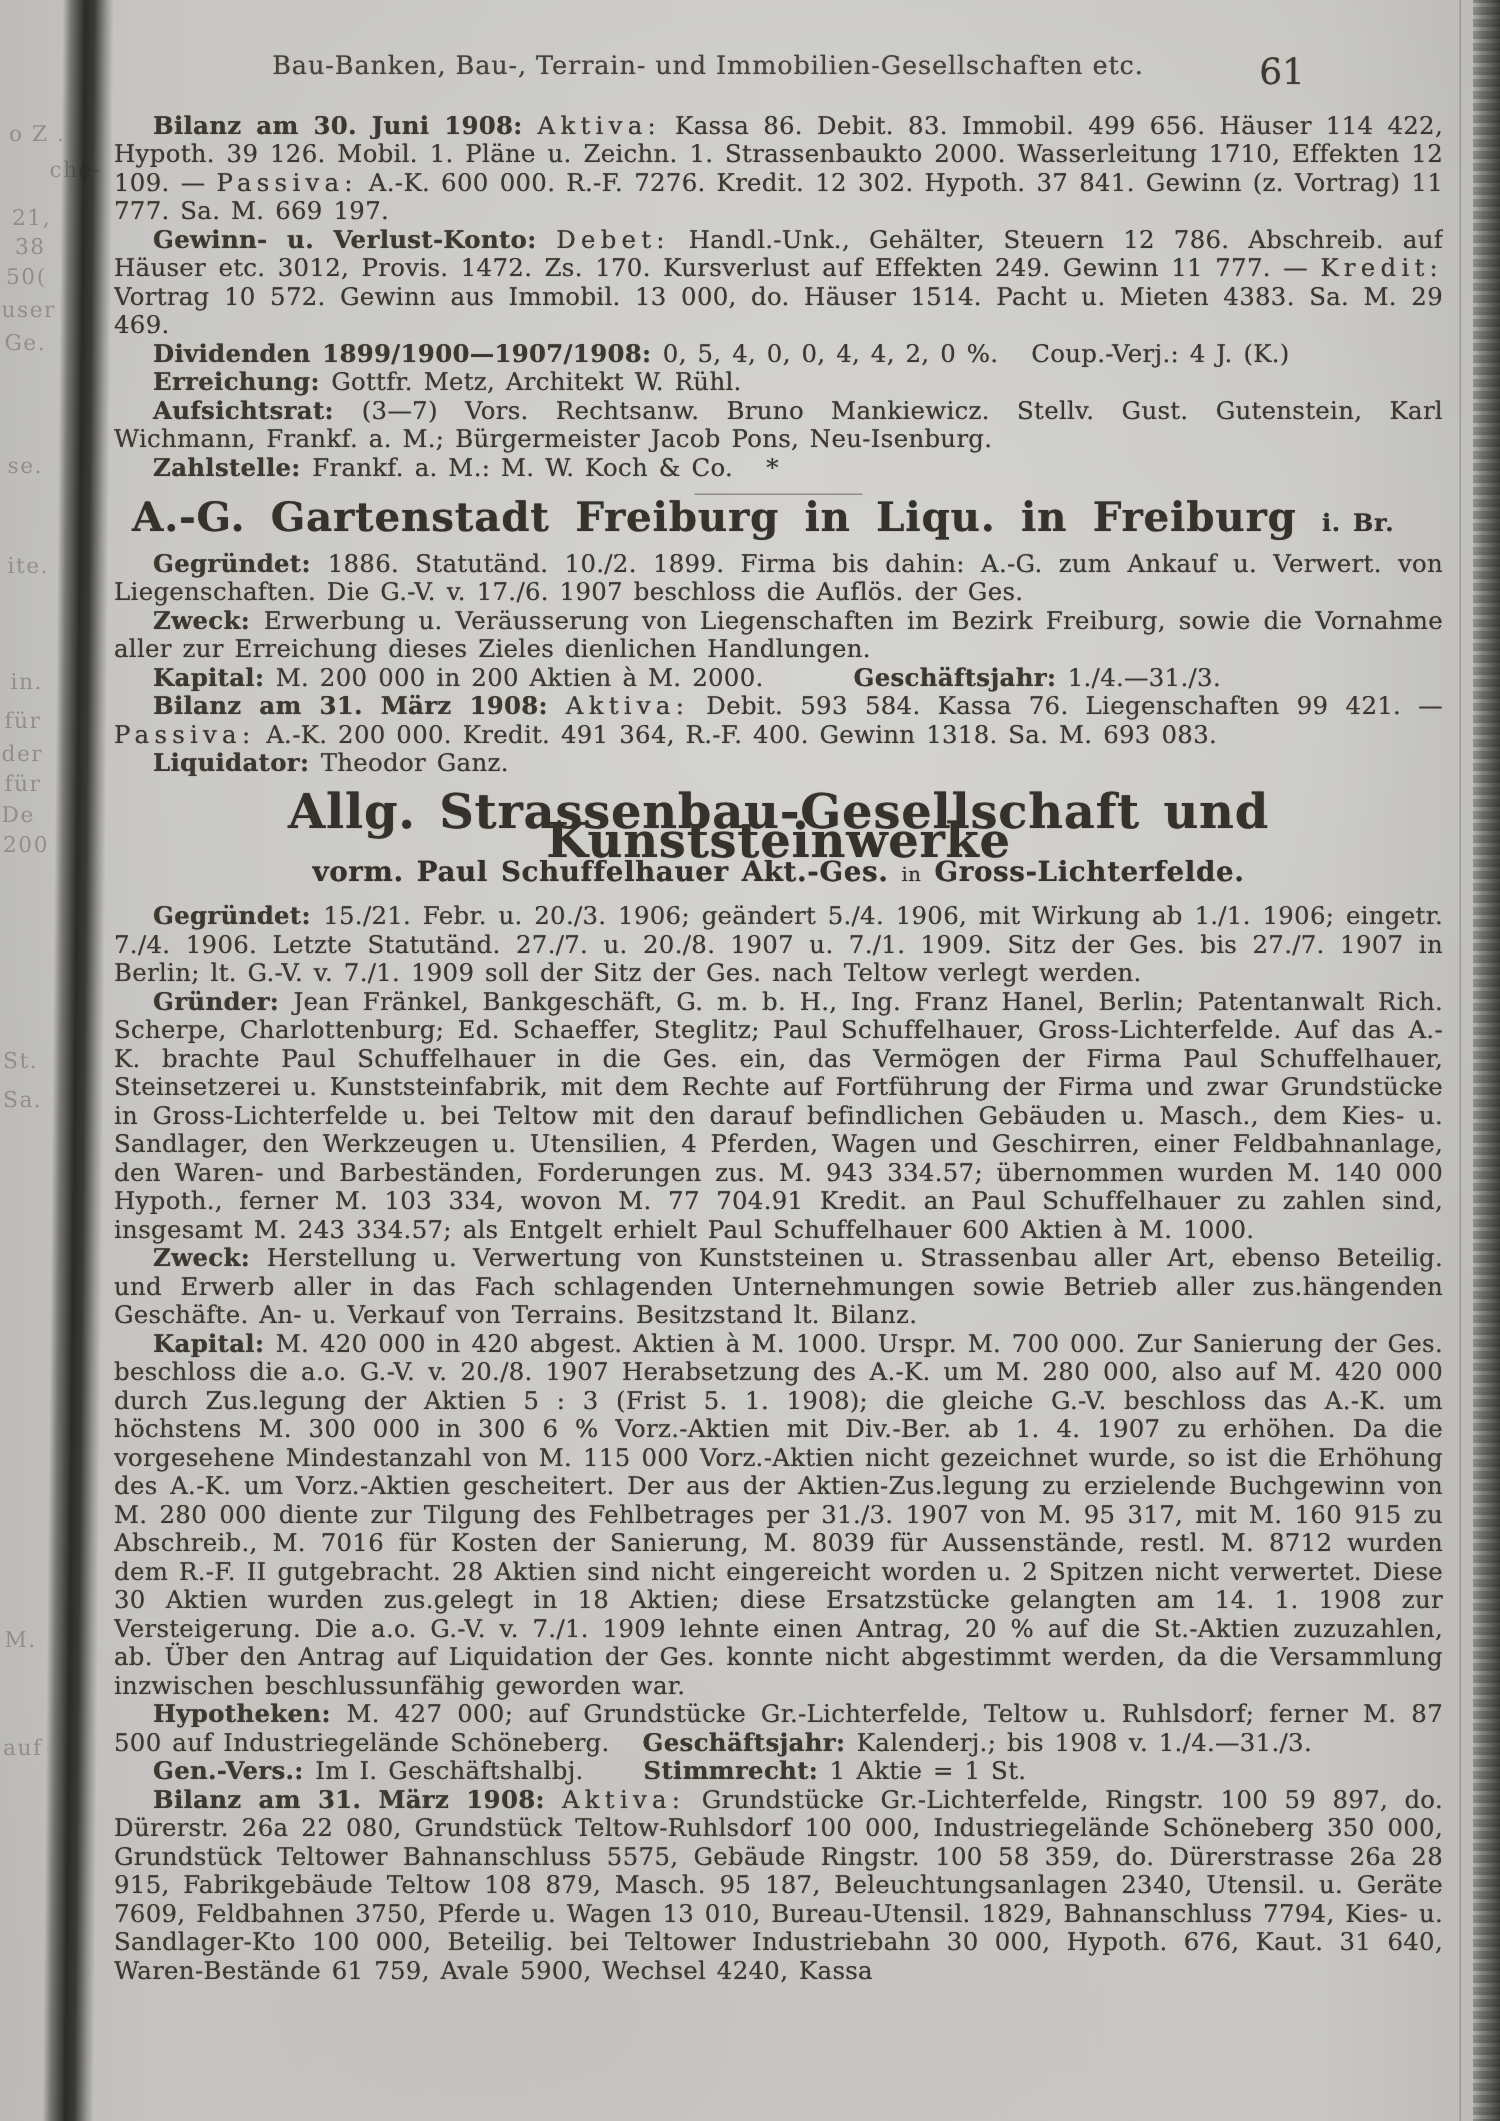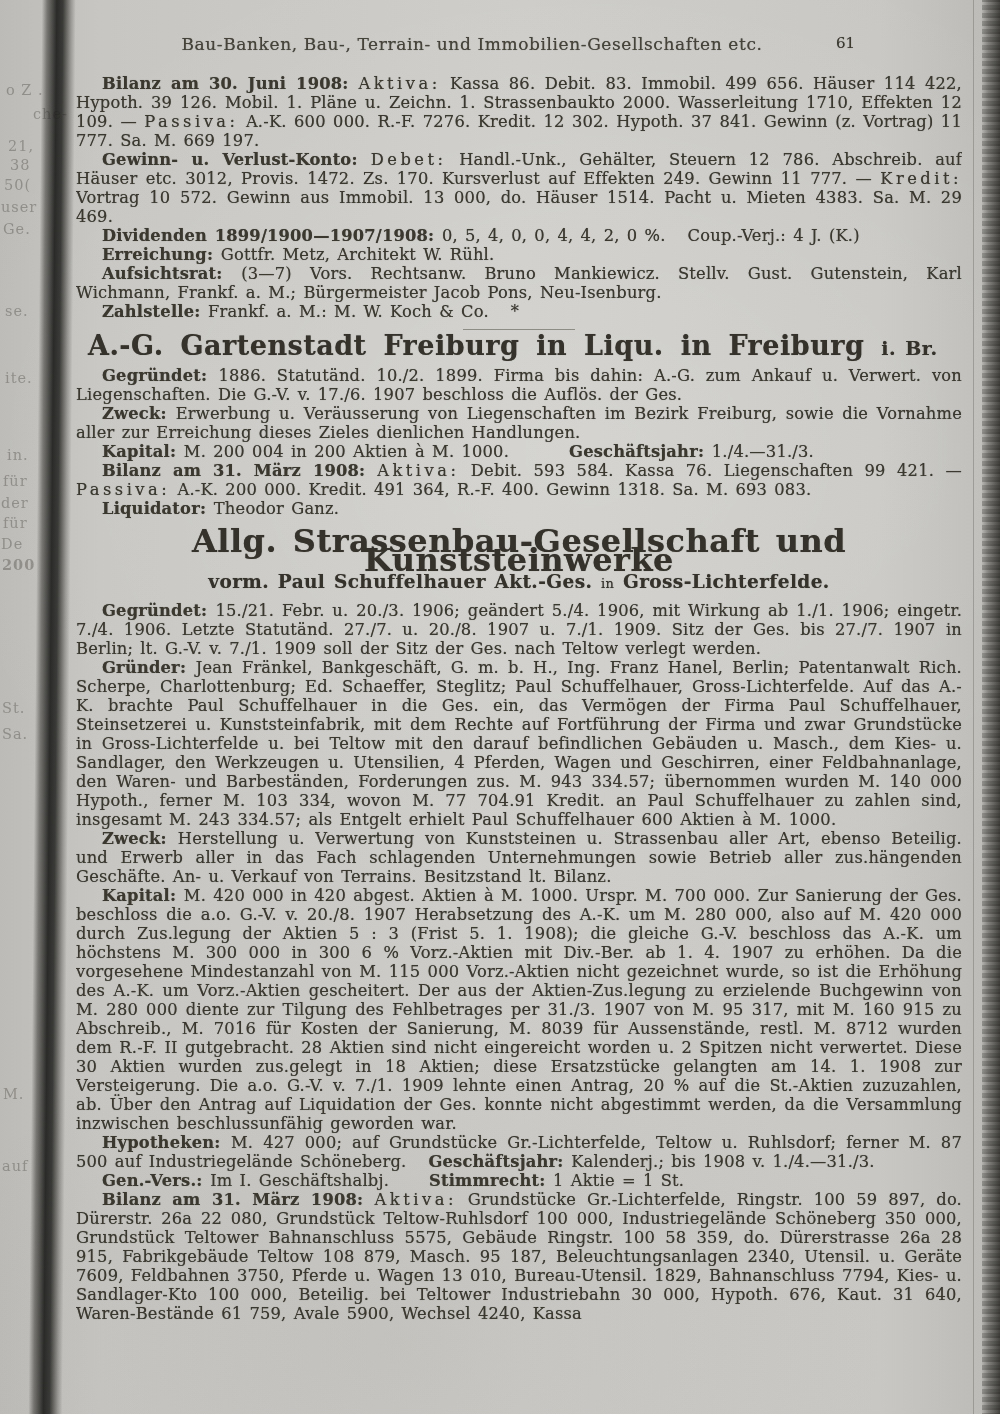--- a/index.html
+++ b/index.html
@@ -12,40 +12,40 @@
     position:absolute;inset:0;overflow:hidden;
     background:
       radial-gradient(ellipse 920px 760px at 58% 32%, rgba(255,255,255,0.16), rgba(255,255,255,0) 72%),
       radial-gradient(ellipse 700px 500px at 40% 95%, rgba(120,118,112,0.10), rgba(120,118,112,0) 70%),
       linear-gradient(90deg,#bcbbb7 0%,#c7c6c2 10%,#cdccc8 52%,#c8c7c3 88%,#bbbab6 100%);
   }
   .ink{color:#3a382f;text-shadow:0 0 0.7px rgba(58,56,47,0.65);}
   
   .header{position:absolute;left:76px;top:34px;width:886px;font-size:17px;}
   .header-title{display:block;width:660px;margin-left:66px;text-align:center;letter-spacing:0.6px;color:#45433a;}
-  .page-number{position:absolute;right:107px;top:0;font-size:15px;color:#3c3a31;}
+  .page-number{position:absolute;right:92px;top:0;font-size:24px;color:#3c3a31;}
   
   .content{
     position:absolute;left:76px;top:74px;width:886px;height:1336px;overflow:hidden;
     font-size:16.3px;line-height:19px;letter-spacing:0.2px;word-spacing:1.8px;
     text-align:justify;
   }
   .para{margin:0;text-indent:26px;}
   .run-b{font-weight:bold;}
   .run-sp{letter-spacing:3.5px;}
   .run-gap{display:inline-block;width:60px;}
   .run-gap2{display:inline-block;width:22px;}
   .run-gap3{display:inline-block;width:40px;}
   .divider{width:112px;height:0;border-top:1px solid #8e8c84;margin:8px auto 6px auto;}
   
   .title-g{
     font-size:27px;font-weight:bold;margin:4px 0 8px 12px;
     letter-spacing:0.5px;word-spacing:7px;color:#34322a;text-align:left;text-indent:0;
   }
-  .title-g .suffix{font-size:19px;word-spacing:2px;}
+  .title-g .suffix{font-size:16px;word-spacing:2px;}
   .title-s{font-size:32px;font-weight:bold;text-align:center;margin:14px 0 2px 0;letter-spacing:0.5px;word-spacing:4px;color:#34322a;text-indent:0;}
   .subtitle-s{font-size:18.5px;font-weight:bold;text-align:center;margin:2px 0 8px 0;letter-spacing:0.4px;color:#34322a;text-indent:0;}
   .subtitle-s .sn{font-weight:normal;font-size:13px;}
   
   .gutter{
     position:absolute;top:-12px;left:42px;width:34px;height:1444px;
     transform:rotate(0.55deg);transform-origin:top center;border-radius:4px;
     background:linear-gradient(90deg,
       rgba(40,40,38,0) 0%,rgba(45,44,42,0.5) 16%,rgba(26,26,24,0.9) 44%,
       rgba(32,32,30,0.84) 62%,rgba(62,60,57,0.32) 86%,rgba(62,60,57,0) 100%);
@@ -56,21 +56,21 @@
       repeating-linear-gradient(180deg,rgba(30,30,28,0.30) 0 2px,rgba(96,94,90,0.10) 2px 5px,rgba(52,52,48,0.32) 5px 8px),
       linear-gradient(90deg,rgba(70,68,64,0) 0%,rgba(70,68,64,0.45) 35%,rgba(38,37,34,0.82) 100%);
   }
   .right-line{position:absolute;top:0;left:973px;width:1px;height:1414px;background:rgba(92,90,84,0.35);}
   
   .mfrag{position:absolute;color:rgba(96,93,86,0.48);font-size:14.5px;letter-spacing:1px;}
   .mf0{top:82px;left:6px;}   .mf1{top:106px;left:1px;margin-left:32px;}  .mf2{top:138px;left:8px;}
   .mf3{top:157px;left:10px;} .mf4{top:177px;left:4px;}  .mf5{top:199px;left:1px;}
   .mf6{top:221px;left:3px;}  .mf7{top:303px;left:5px;}  .mf8{top:341px;left:5px;margin-top:29px;}
   .mf9{top:447px;left:7px;}  .mf10{top:473px;left:3px;} .mf11{top:495px;left:1px;}
-  .mf12{top:515px;left:3px;} .mf13{top:536px;left:1px;} .mf14{top:556px;left:2px;font-weight:bold;}
+  .mf12{top:515px;left:3px;} .mf13{top:536px;left:1px;} .mf14{top:556px;left:2px;}
   .mf15{top:700px;left:2px;} .mf16{top:726px;left:2px;} .mf17{top:1086px;left:3px;}
   .mf18{top:1158px;left:2px;}
 </style>
 </head>
 <body>
 
 <div class="page">
 
   <div class="header ink">
     <span class="header-title">Bau-Banken, Bau-, Terrain- und Immobilien-Gesellschaften etc.</span>
@@ -85,21 +85,21 @@
     <p class="para"><span class="run-b">Erreichung: </span><span class="run-r">Gottfr. Metz, Architekt W. Rühl.</span></p>
     <p class="para"><span class="run-b">Aufsichtsrat: </span><span class="run-r">(3—7) Vors. Rechtsanw. Bruno Mankiewicz. Stellv. Gust. Gutenstein, Karl Wichmann, Frankf. a. M.; Bürgermeister Jacob Pons, Neu-Isenburg.</span></p>
     <p class="para"><span class="run-b">Zahlstelle: </span><span class="run-r">Frankf. a. M.: M. W. Koch &amp; Co.</span><span class="run-gap2"></span><span class="run-r">*</span></p>
 
     <div class="divider"></div>
 
     <h1 class="title-g"><span>A.-G. Gartenstadt Freiburg in Liqu. in Freiburg</span> <span class="suffix">i. Br.</span></h1>
 
     <p class="para"><span class="run-b">Gegründet: </span><span class="run-r">1886. Statutänd. 10./2. 1899. Firma bis dahin: A.-G. zum Ankauf u. Verwert. von Liegenschaften. Die G.-V. v. 17./6. 1907 beschloss die Auflös. der Ges.</span></p>
     <p class="para"><span class="run-b">Zweck: </span><span class="run-r">Erwerbung u. Veräusserung von Liegenschaften im Bezirk Freiburg, sowie die Vornahme aller zur Erreichung dieses Zieles dienlichen Handlungen.</span></p>
-    <p class="para"><span class="run-b">Kapital: </span><span class="run-r">M. 200 004 in 200 Aktien à M. 1000.</span><span class="run-gap"></span><span class="run-b">Geschäftsjahr: </span><span class="run-r">1./4.—31./3.</span></p>
+    <p class="para"><span class="run-b">Kapital: </span><span class="run-r">M. 200 000 in 200 Aktien à M. 2000.</span><span class="run-gap"></span><span class="run-b">Geschäftsjahr: </span><span class="run-r">1./4.—31./3.</span></p>
     <p class="para"><span class="run-b">Bilanz am 31. März 1908: </span><span class="run-sp">Aktiva:</span><span class="run-r"> Debit. 593 584. Kassa 76. Liegenschaften 99 421. — </span><span class="run-sp">Passiva:</span><span class="run-r"> A.-K. 200 000. Kredit. 491 364, R.-F. 400. Gewinn 1318. Sa. M. 693 083.</span></p>
     <p class="para"><span class="run-b">Liquidator: </span><span class="run-r">Theodor Ganz.</span></p>
 
     <h1 class="title-s">Allg. Strassenbau-Gesellschaft und Kunststeinwerke</h1>
     <h2 class="subtitle-s"><span class="sb">vorm. Paul Schuffelhauer Akt.-Ges.</span> <span class="sn">in</span> <span class="sb">Gross-Lichterfelde.</span></h2>
 
     <p class="para"><span class="run-b">Gegründet: </span><span class="run-r">15./21. Febr. u. 20./3. 1906; geändert 5./4. 1906, mit Wirkung ab 1./1. 1906; eingetr. 7./4. 1906. Letzte Statutänd. 27./7. u. 20./8. 1907 u. 7./1. 1909. Sitz der Ges. bis 27./7. 1907 in Berlin; lt. G.-V. v. 7./1. 1909 soll der Sitz der Ges. nach Teltow verlegt werden.</span></p>
     <p class="para"><span class="run-b">Gründer: </span><span class="run-r">Jean Fränkel, Bankgeschäft, G. m. b. H., Ing. Franz Hanel, Berlin; Patentanwalt Rich. Scherpe, Charlottenburg; Ed. Schaeffer, Steglitz; Paul Schuffelhauer, Gross-Lichterfelde. Auf das A.-K. brachte Paul Schuffelhauer in die Ges. ein, das Vermögen der Firma Paul Schuffelhauer, Steinsetzerei u. Kunststeinfabrik, mit dem Rechte auf Fortführung der Firma und zwar Grundstücke in Gross-Lichterfelde u. bei Teltow mit den darauf befindlichen Gebäuden u. Masch., dem Kies- u. Sandlager, den Werkzeugen u. Utensilien, 4 Pferden, Wagen und Geschirren, einer Feldbahnanlage, den Waren- und Barbeständen, Forderungen zus. M. 943 334.57; übernommen wurden M. 140 000 Hypoth., ferner M. 103 334, wovon M. 77 704.91 Kredit. an Paul Schuffelhauer zu zahlen sind, insgesamt M. 243 334.57; als Entgelt erhielt Paul Schuffelhauer 600 Aktien à M. 1000.</span></p>
     <p class="para"><span class="run-b">Zweck: </span><span class="run-r">Herstellung u. Verwertung von Kunststeinen u. Strassenbau aller Art, ebenso Beteilig. und Erwerb aller in das Fach schlagenden Unternehmungen sowie Betrieb aller zus.hängenden Geschäfte. An- u. Verkauf von Terrains. Besitzstand lt. Bilanz.</span></p>
     <p class="para"><span class="run-b">Kapital: </span><span class="run-r">M. 420 000 in 420 abgest. Aktien à M. 1000. Urspr. M. 700 000. Zur Sanierung der Ges. beschloss die a.o. G.-V. v. 20./8. 1907 Herabsetzung des A.-K. um M. 280 000, also auf M. 420 000 durch Zus.legung der Aktien 5 : 3 (Frist 5. 1. 1908); die gleiche G.-V. beschloss das A.-K. um höchstens M. 300 000 in 300 6 % Vorz.-Aktien mit Div.-Ber. ab 1. 4. 1907 zu erhöhen. Da die vorgesehene Mindestanzahl von M. 115 000 Vorz.-Aktien nicht gezeichnet wurde, so ist die Erhöhung des A.-K. um Vorz.-Aktien gescheitert. Der aus der Aktien-Zus.legung zu erzielende Buchgewinn von M. 280 000 diente zur Tilgung des Fehlbetrages per 31./3. 1907 von M. 95 317, mit M. 160 915 zu Abschreib., M. 7016 für Kosten der Sanierung, M. 8039 für Aussenstände, restl. M. 8712 wurden dem R.-F. II gutgebracht. 28 Aktien sind nicht eingereicht worden u. 2 Spitzen nicht verwertet. Diese 30 Aktien wurden zus.gelegt in 18 Aktien; diese Ersatzstücke gelangten am 14. 1. 1908 zur Versteigerung. Die a.o. G.-V. v. 7./1. 1909 lehnte einen Antrag, 20 % auf die St.-Aktien zuzuzahlen, ab. Über den Antrag auf Liquidation der Ges. konnte nicht abgestimmt werden, da die Versammlung inzwischen beschlussunfähig geworden war.</span></p>

